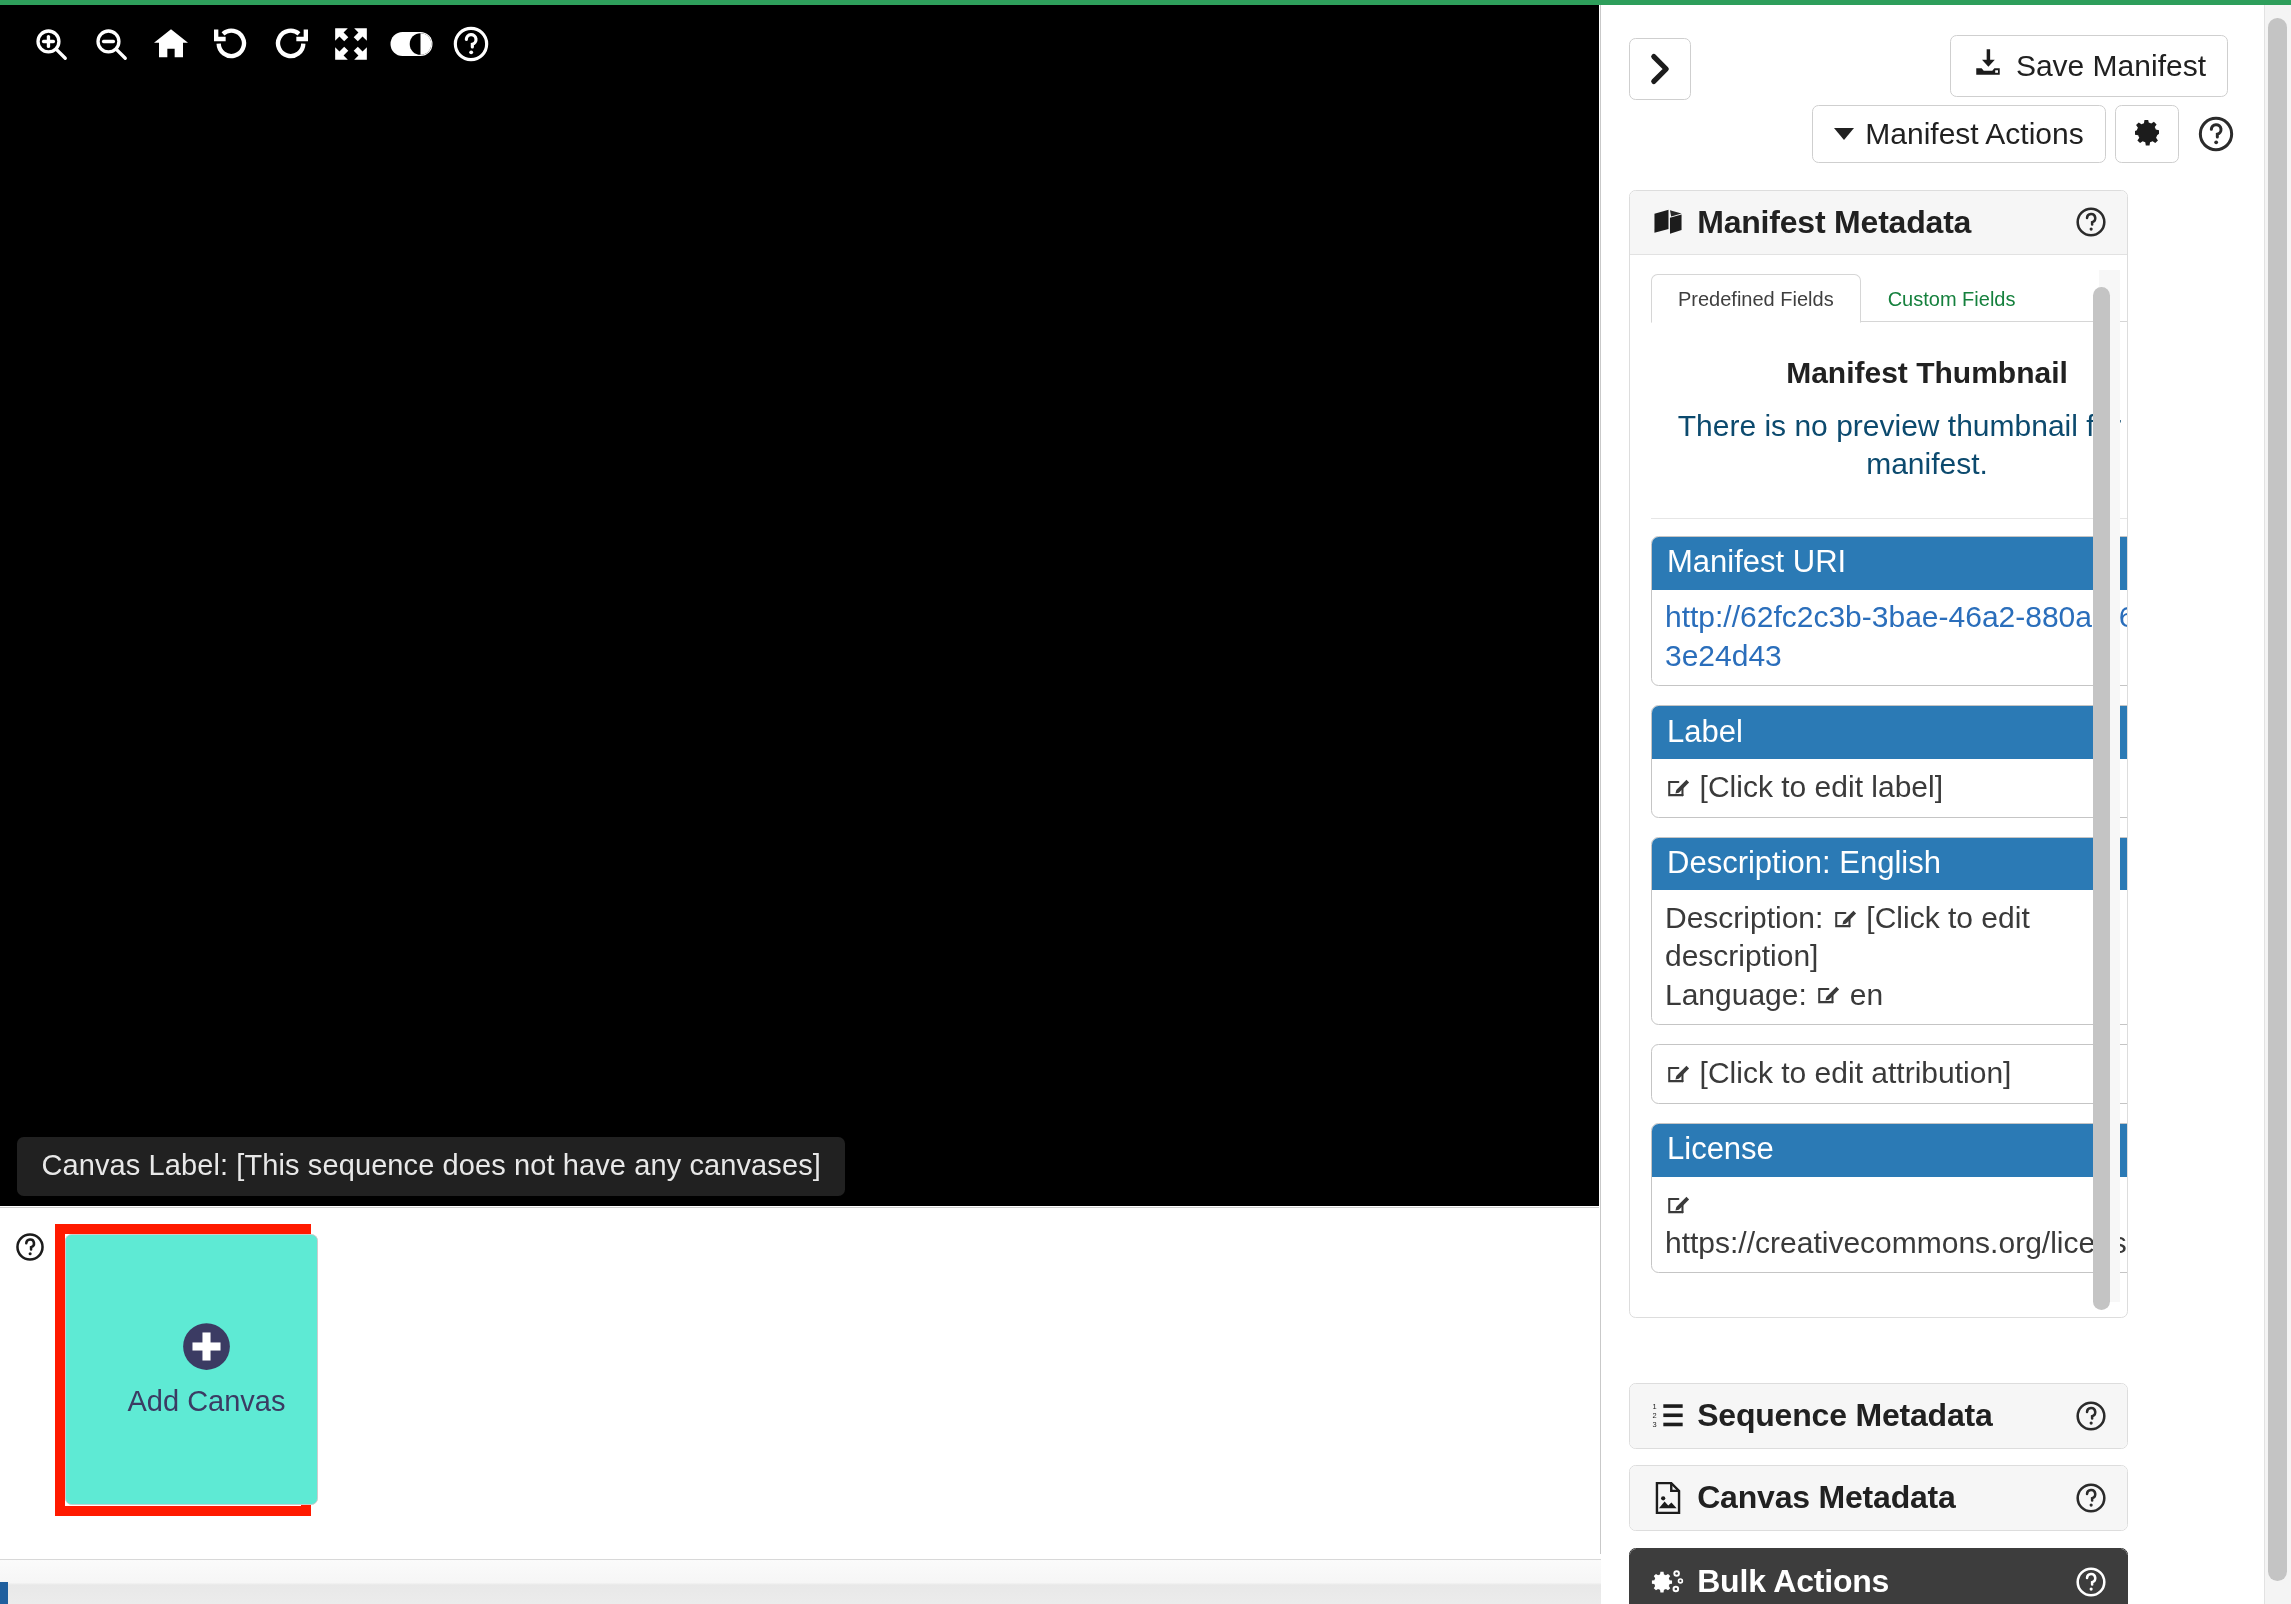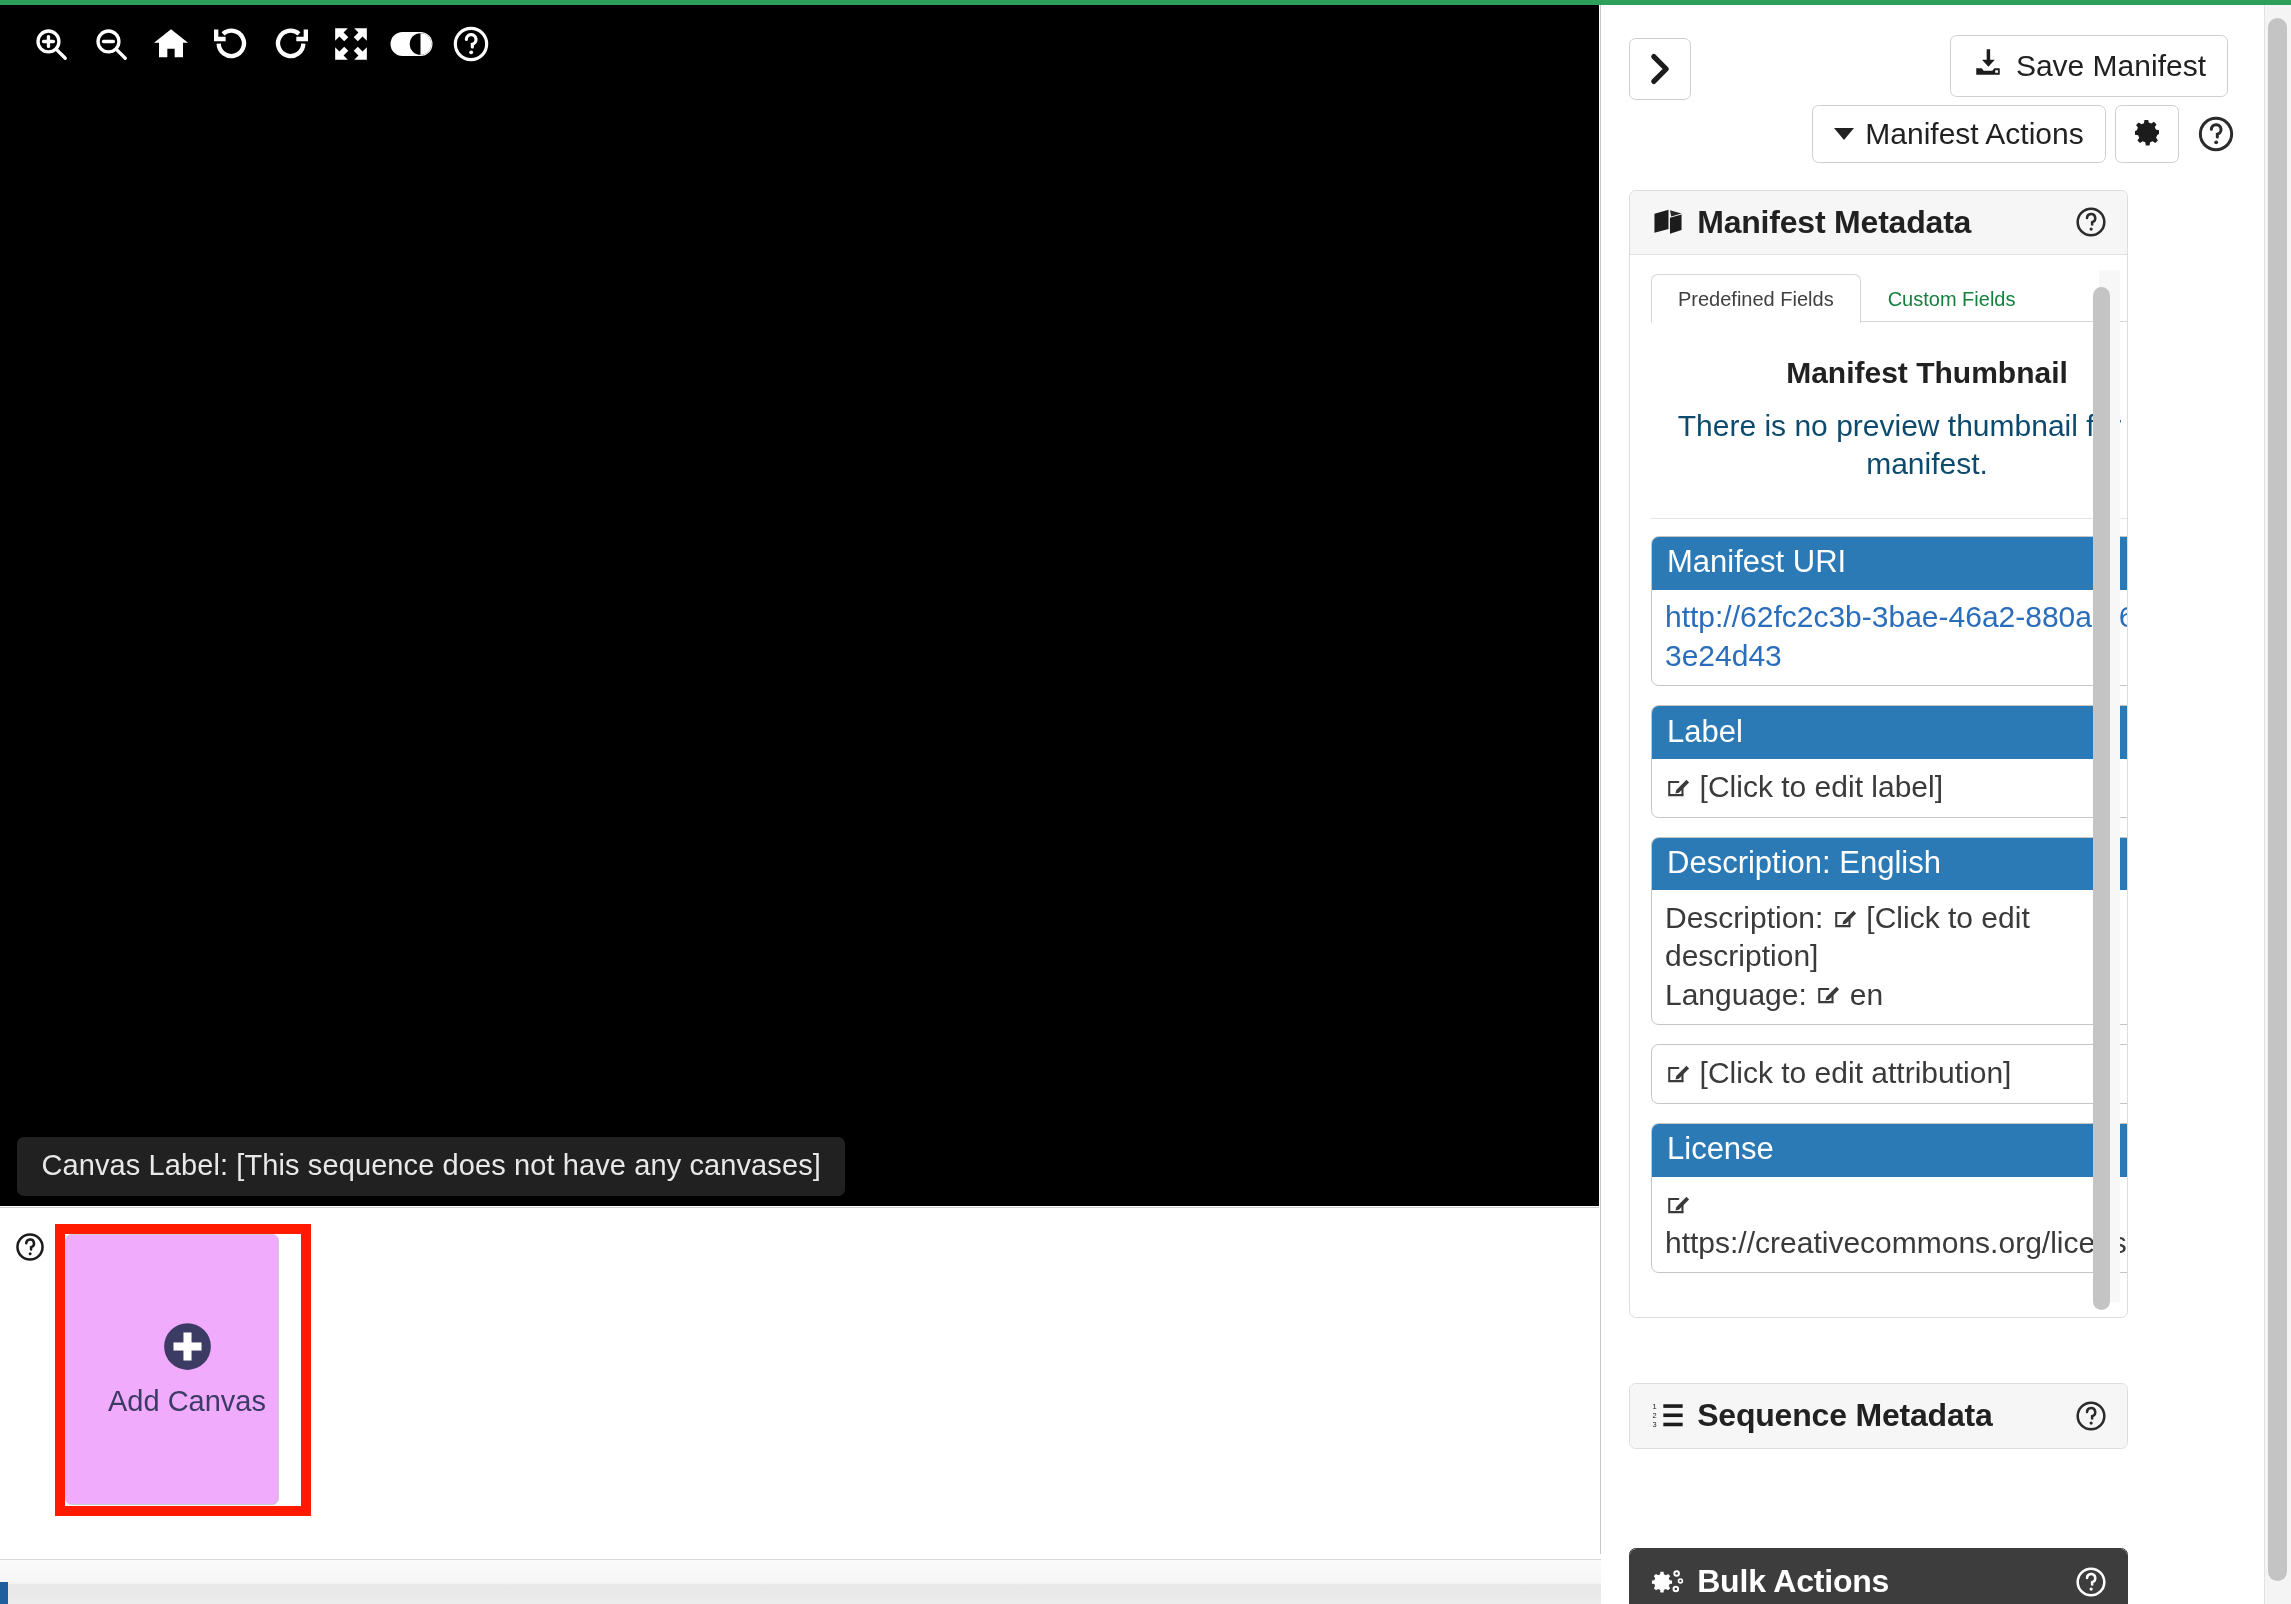--- a/index.html
+++ b/index.html
@@ -84,22 +84,22 @@
   .add-canvas-outline {
     position: absolute;
     left: 55px; top: 16px;
     width: 256px; height: 292px;
     border: 10.4px solid #ff1a00;
     background: #ffffff;
   }
   .add-canvas-card {
     position: absolute;
     left: 0; top: 0;
-    width: 214px; height: 271px;
-    background: #f0abfc;
+    width: 253px; height: 271px;
+    background: #5eead4;
     border: 1.9px solid #cccccc;
     border-radius: 6.6px;
     display: flex;
     flex-direction: column;
     align-items: center;
     justify-content: center;
     cursor: pointer;
     padding-left: 30px;
   }
   .add-canvas-plus {
@@ -666,20 +666,40 @@
         <span class="ph-help">
           <svg width="34" height="34" viewBox="0 0 24 24" fill="none" stroke="#2b2b2b" stroke-width="1.8">
             <circle cx="12" cy="12" r="9.4"></circle>
             <path d="M9.2 9.2a2.9 2.9 0 1 1 3.6 2.9v1.7" stroke-linecap="round"></path>
             <circle cx="12.1" cy="17.0" r="1.12" fill="#2b2b2b" stroke="none"></circle>
           </svg>
         </span>
       </div>
     </div>
 
+    <div class="panel-card" style="top:1460px;">
+      <div class="panel-head" style="border-bottom:none;">
+        <span class="ph-icon">
+          <svg width="30" height="34" viewBox="0 0 20 24" fill="none" stroke="#1c1c1c" stroke-width="1.7">
+            <path d="M2.2 1.5h10.1l5.5 5.5v15.5H2.2z"></path>
+            <path d="M12.3 1.6V7h5.3"></path>
+            <circle cx="6.6" cy="12.2" r="1.5" fill="#1c1c1c" stroke="none"></circle>
+            <path d="M3.6 19.3 7.6 14.4l2.6 2.9 2.2-2.2 3.7 4.2z" fill="#1c1c1c" stroke="none"></path>
+          </svg>
+        </span>
+        <span class="ph-title">Canvas Metadata</span>
+        <span class="ph-help">
+          <svg width="34" height="34" viewBox="0 0 24 24" fill="none" stroke="#2b2b2b" stroke-width="1.8">
+            <circle cx="12" cy="12" r="9.4"></circle>
+            <path d="M9.2 9.2a2.9 2.9 0 1 1 3.6 2.9v1.7" stroke-linecap="round"></path>
+            <circle cx="12.1" cy="17.0" r="1.12" fill="#2b2b2b" stroke="none"></circle>
+          </svg>
+        </span>
+      </div>
+    </div>
 
     <div class="panel-card" style="top:1543px;border-color:#3d3d3d;">
       <div class="panel-head dark" style="height:66px;">
         <span class="ph-icon">
           <svg width="34" height="30" viewBox="0 0 26 22" fill="#ffffff">
             <path d="M9.0 7.3a3.6 3.6 0 1 0 0 7.2 3.6 3.6 0 0 0 0-7.2zm0 5.3a1.7 1.7 0 1 1 0-3.4 1.7 1.7 0 0 1 0 3.4z"></path>
             <path d="M16.1 12.3v-2.4l-1.9-.3a5.6 5.6 0 0 0-.6-1.5l1.1-1.6-1.7-1.7-1.6 1.1a5.6 5.6 0 0 0-1.5-.6L9.6 3.2H7.2l-.3 2.1a5.6 5.6 0 0 0-1.5.6L3.8 4.8 2.1 6.5l1.1 1.6a5.6 5.6 0 0 0-.6 1.5l-1.9.3v2.4l1.9.3c.1.5.3 1 .6 1.5l-1.1 1.6 1.7 1.7 1.6-1.1c.5.3 1 .5 1.5.6l.3 2.1h2.4l.3-2.1c.5-.1 1-.3 1.5-.6l1.6 1.1 1.7-1.7-1.1-1.6c.3-.5.5-1 .6-1.5z"></path>
             <circle cx="19.6" cy="4.5" r="2.5"></circle>
               <circle cx="19.6" cy="4.5" r="1.0" fill="#3d3d3d"></circle>
             <circle cx="22.5" cy="10.2" r="2.1"></circle>

